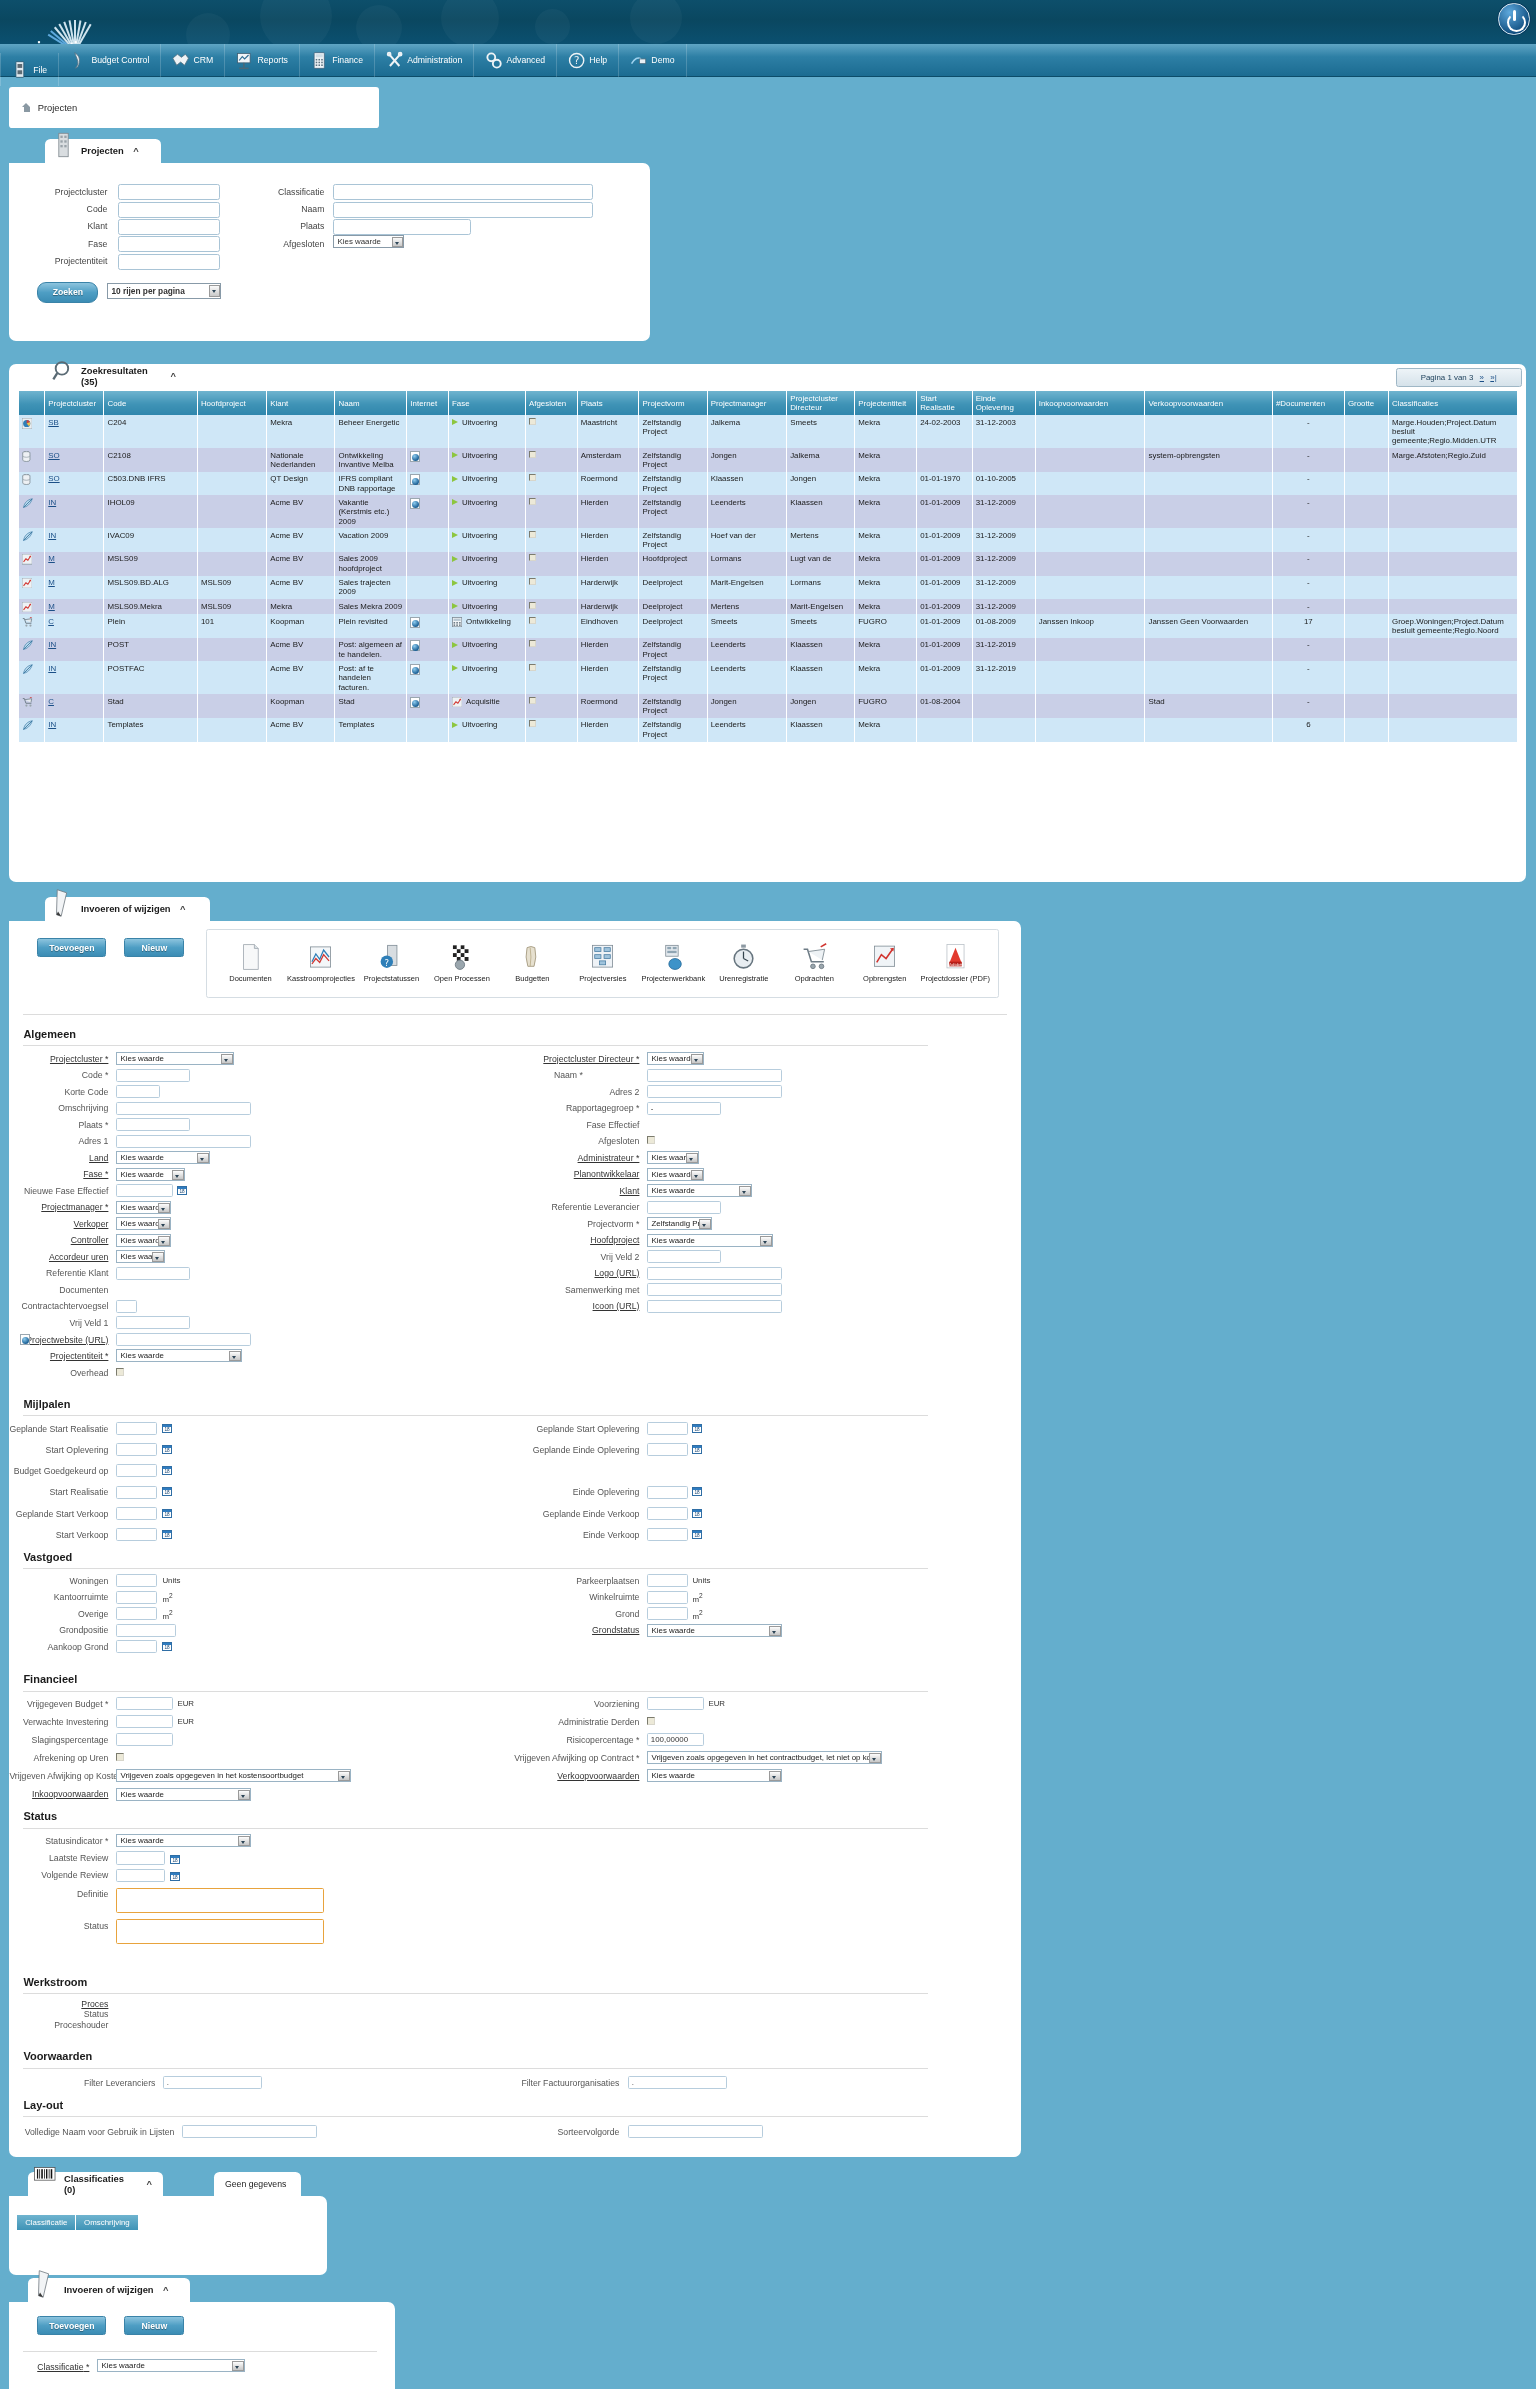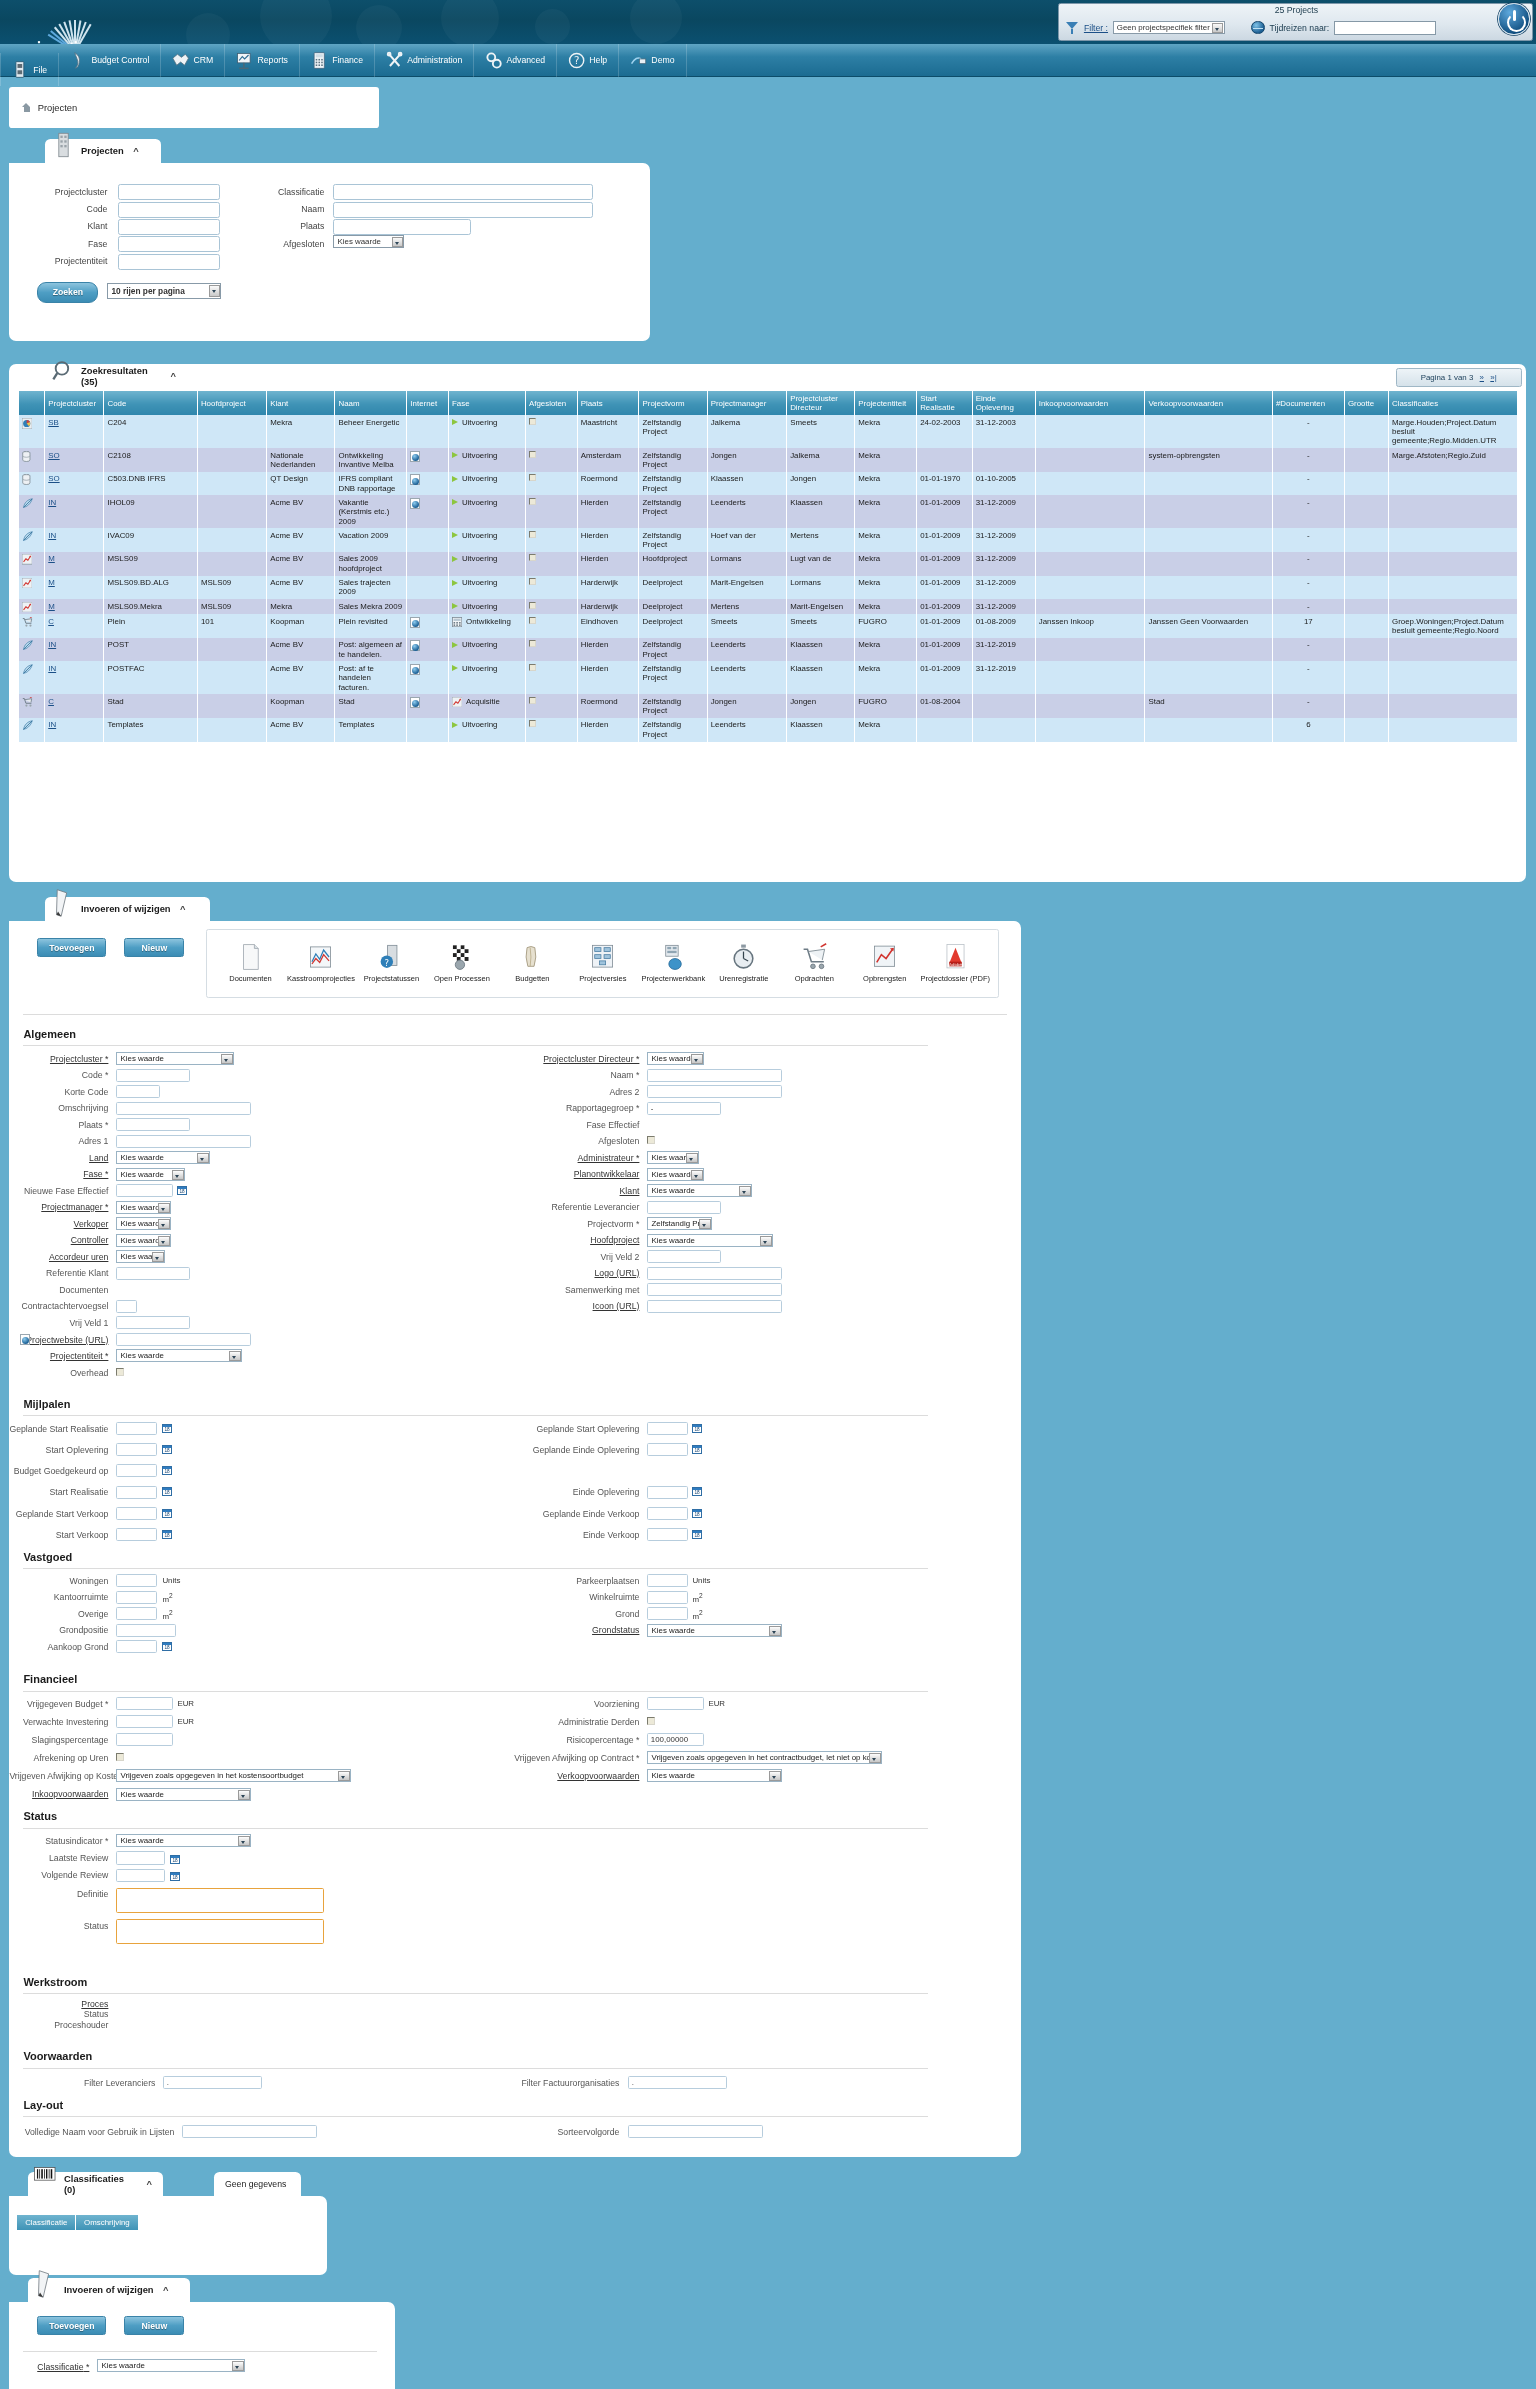--- a/index.html
+++ b/index.html
@@ -252,35 +252,20 @@
       <i style="transform:rotate(0deg)"></i>
         <i style="transform:rotate(10deg)"></i>
       <i style="transform:rotate(20deg)"></i>
         <i style="transform:rotate(30deg)"></i>
       <i style="transform:rotate(-50deg);background:#5fa9dd"></i>
       <i style="transform:rotate(-58deg);background:#5fa9dd"></i>
     </div>
     <div id="logoText">invantive</div>
   </div>
 
-  <div id="filterbox">
-    <div id="filterTitle">25 Projects</div>
-    <div id="filterRow">
-      <span class="funnel-icon"></span>
-      <span class="linklabel">Filter :</span>
-      <span class="mini-select">
-        <span>Geen projectspecifiek filter</span>
-        <span class="arw"></span>
-      </span>
-      <span style="display:inline-block;width:17.3px"></span>
-      <span class="globe-icon"></span>
-      <span style="font-size:8.7px;color:#17384c">Tijdreizen naar:</span>
-      <span class="txtinput-top"></span>
-    </div>
-  </div>
   <div id="powerbtn"></div>
 </div>
 
 <div id="menubar">
   <div class="menu-item">
     <span class="mico">
       <svg width="15.7" height="19" viewBox="0 0 20 24">
           <rect x="5" y="2" width="10" height="20" rx="1" fill="#dfe9ef" stroke="#23536e"></rect>
           <rect x="7" y="5" width="6" height="5" fill="#5d6b74"></rect>
           <rect x="7" y="13" width="6" height="5" fill="#5d6b74"></rect>
@@ -1081,21 +1066,21 @@
       <span class="docglobe" style="position: absolute; left: 11px; top: 282px;"></span>
       <span class="f-input" style="left: 107px; top: 281px; width: 135px; padding: 0px 2.4px; font-size: 7.9px; line-height: 11.8px;"></span>
       <span class="f-label u" style="left: 0px; top: 299px; width: 99px;">Projectentiteit *</span>
       <span class="f-sel" style="left: 107px; top: 297px; width: 126px;"><span>Kies waarde</span><span class="arw"></span></span>
       <span class="f-label" style="left: 0px; top: 316px; width: 99px;">Overhead</span>
       <span class="chk" style="left: 107px; top: 316px;"></span>
     </div>
   <div id="alg-right" style="position:absolute;left:488px;top:131px;width:504px;">
       <span class="f-label u" style="left: 0px; top: 1.6px; width: 142px;">Projectcluster Directeur *</span>
       <span class="f-sel" style="left: 150px; top: 0px; width: 57px;"><span>Kies waarde</span><span class="arw"></span></span>
-      <span class="f-label" style="left: 0px; top: 18px; width: 142px;">Naam *</span>
+      <span class="f-label" style="left: 0px; top: 18px; width: 142px; text-align: center;">Naam *</span>
       <span class="f-input" style="left: 150px; top: 16.5px; width: 135px; padding: 0px 2.4px; font-size: 7.9px; line-height: 11.8px;"></span>
       <span class="f-label" style="left: 0px; top: 35px; width: 142px;">Adres 2</span>
       <span class="f-input" style="left: 150px; top: 33px; width: 135px; padding: 0px 2.4px; font-size: 7.9px; line-height: 11.8px;"></span>
       <span class="f-label" style="left: 0px; top: 51px; width: 142px;">Rapportagegroep *</span>
       <span class="f-input" style="left: 150px; top: 50px; width: 74px; padding: 0px 2.4px; font-size: 7.9px; line-height: 11.8px;">-</span>
       <span class="f-label" style="left: 0px; top: 68px; width: 142px;">Fase Effectief</span>
       <span class="f-label" style="left: 0px; top: 84px; width: 142px;">Afgesloten</span>
       <span class="chk" style="left: 150px; top: 84px;"></span>
       <span class="f-label u" style="left: 0px; top: 101px; width: 142px;">Administrateur *</span>
       <span class="f-sel" style="left: 150px; top: 99px; width: 52px;"><span>Kies waarde</span><span class="arw"></span></span>

